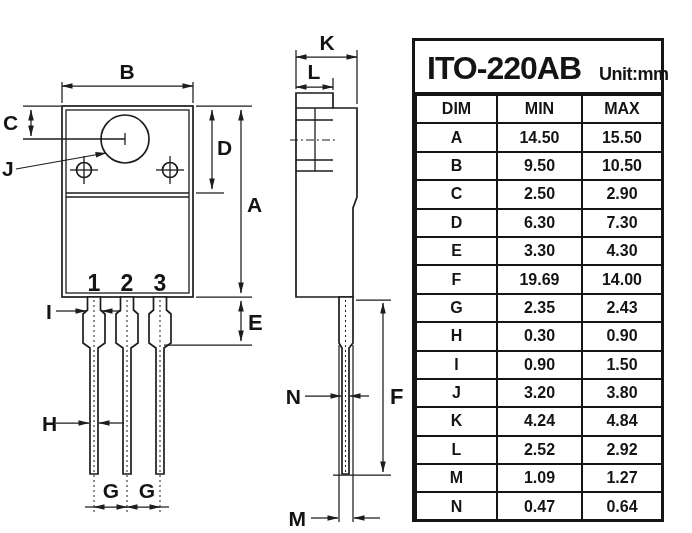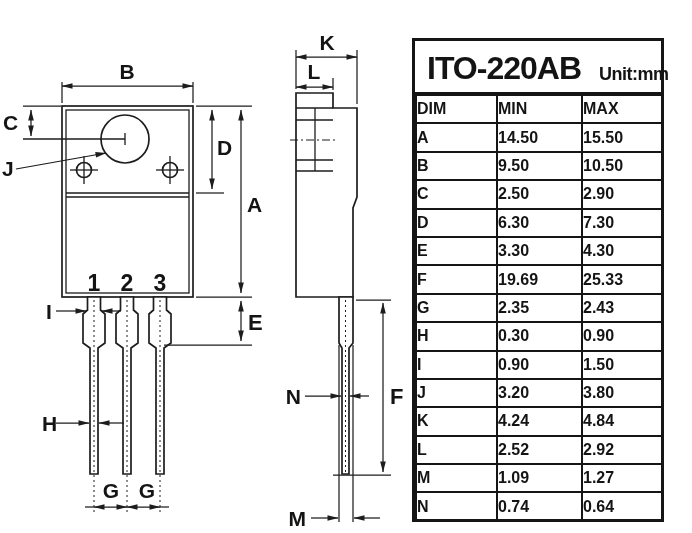--- a/index.html
+++ b/index.html
@@ -12,21 +12,21 @@
   .dim{stroke:#1d1d1d;stroke-width:1.25;fill:none;}
   .cl{stroke:#1d1d1d;stroke-width:1;fill:none;stroke-dasharray:2 3;}
   .cdash{stroke:#1d1d1d;stroke-width:1;fill:none;stroke-dasharray:8 3 2 3;}
 
   #dim-table{position:absolute;left:412px;top:38px;width:252px;height:484px;
     border:3px solid #151515;box-sizing:border-box;background:#fff;}
   #title-row{position:relative;height:51px;border-bottom:2px solid #151515;}
   #table-title{position:absolute;left:12px;top:9px;font-size:32px;font-weight:bold;letter-spacing:-1px;}
   #table-unit{position:absolute;left:184px;top:23px;font-size:18px;font-weight:bold;letter-spacing:-0.5px;}
   #dims{width:100%;height:428px;border-collapse:collapse;table-layout:fixed;}
-  #dims td,#dims th{border:2px solid #151515;text-align:left;vertical-align:middle;
+  #dims td,#dims th{border:2px solid #151515;text-align:center;vertical-align:middle;
     font-size:16px;font-weight:bold;padding:0;}
   #dims th{font-size:16px;}
   col.c1{width:81px;} col.c2{width:85px;} col.c3{width:80px;}
 </style>
 </head>
 <body>
 
 <svg id="drawing" width="420" height="533" viewBox="0 0 420 533" xmlns="http://www.w3.org/2000/svg">
   <defs>
     <marker id="ah" markerUnits="userSpaceOnUse" markerWidth="12" markerHeight="8" refX="11" refY="4" orient="auto-start-reverse">
@@ -221,21 +221,21 @@
           <td>7.30</td>
         </tr>
     <tr>
           <td>E</td>
           <td>3.30</td>
           <td>4.30</td>
         </tr>
     <tr>
           <td>F</td>
           <td>19.69</td>
-          <td>25.33</td>
+          <td>14.00</td>
         </tr>
     <tr>
           <td>G</td>
           <td>2.35</td>
           <td>2.43</td>
         </tr>
     <tr>
           <td>H</td>
           <td>0.30</td>
           <td>0.90</td>
@@ -260,18 +260,18 @@
           <td>2.52</td>
           <td>2.92</td>
         </tr>
     <tr>
           <td>M</td>
           <td>1.09</td>
           <td>1.27</td>
         </tr>
     <tr>
           <td>N</td>
-          <td>0.74</td>
+          <td>0.47</td>
           <td>0.64</td>
         </tr>
   </tbody>
     </table>
 </div>
 
 </body></html>

